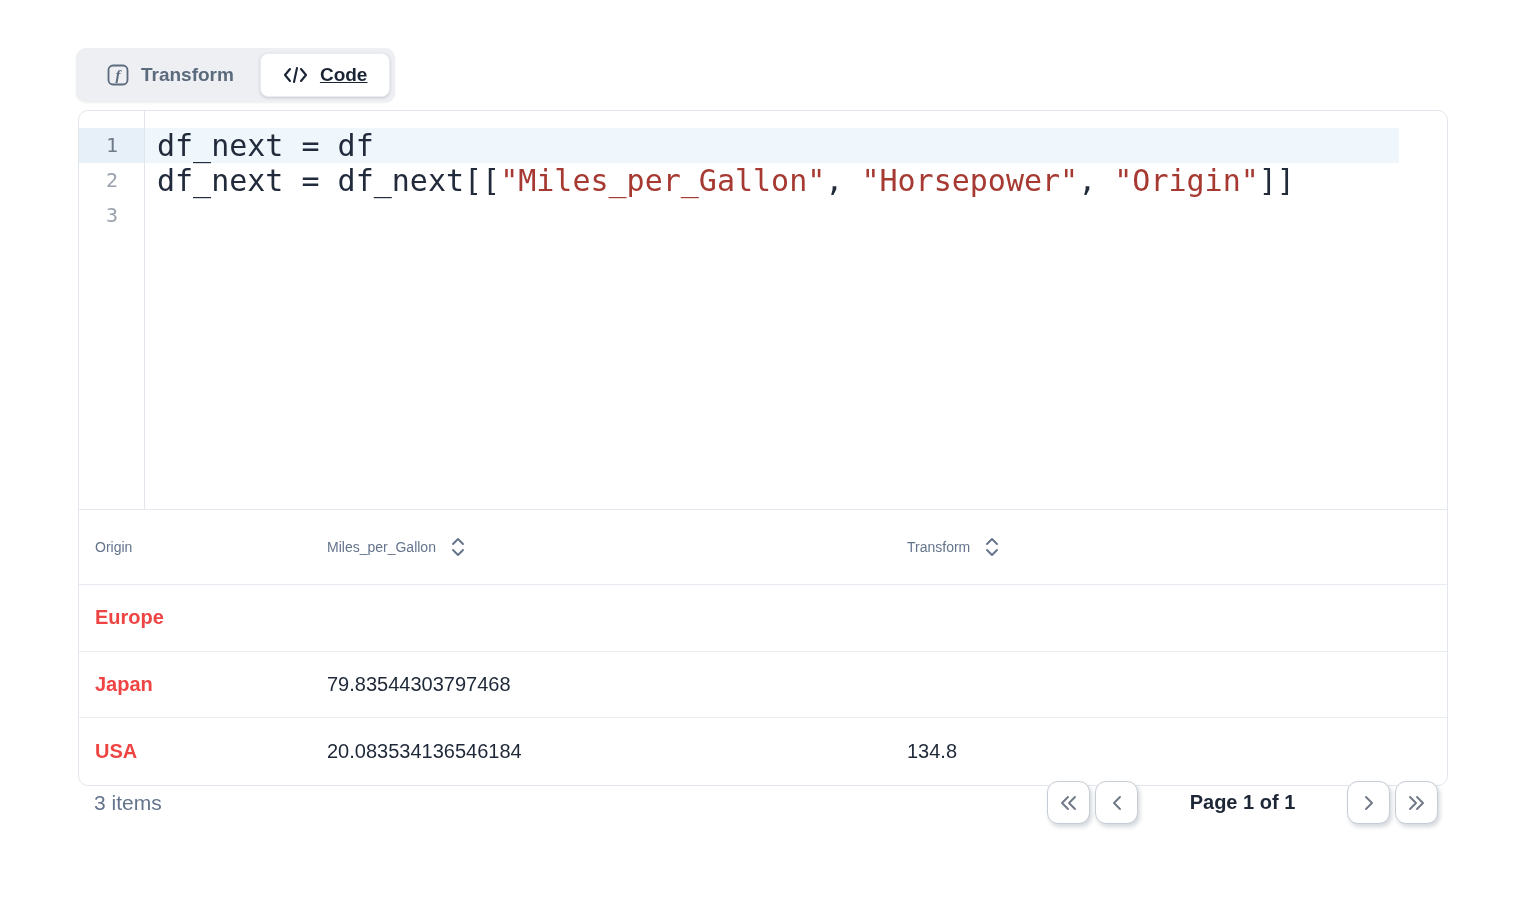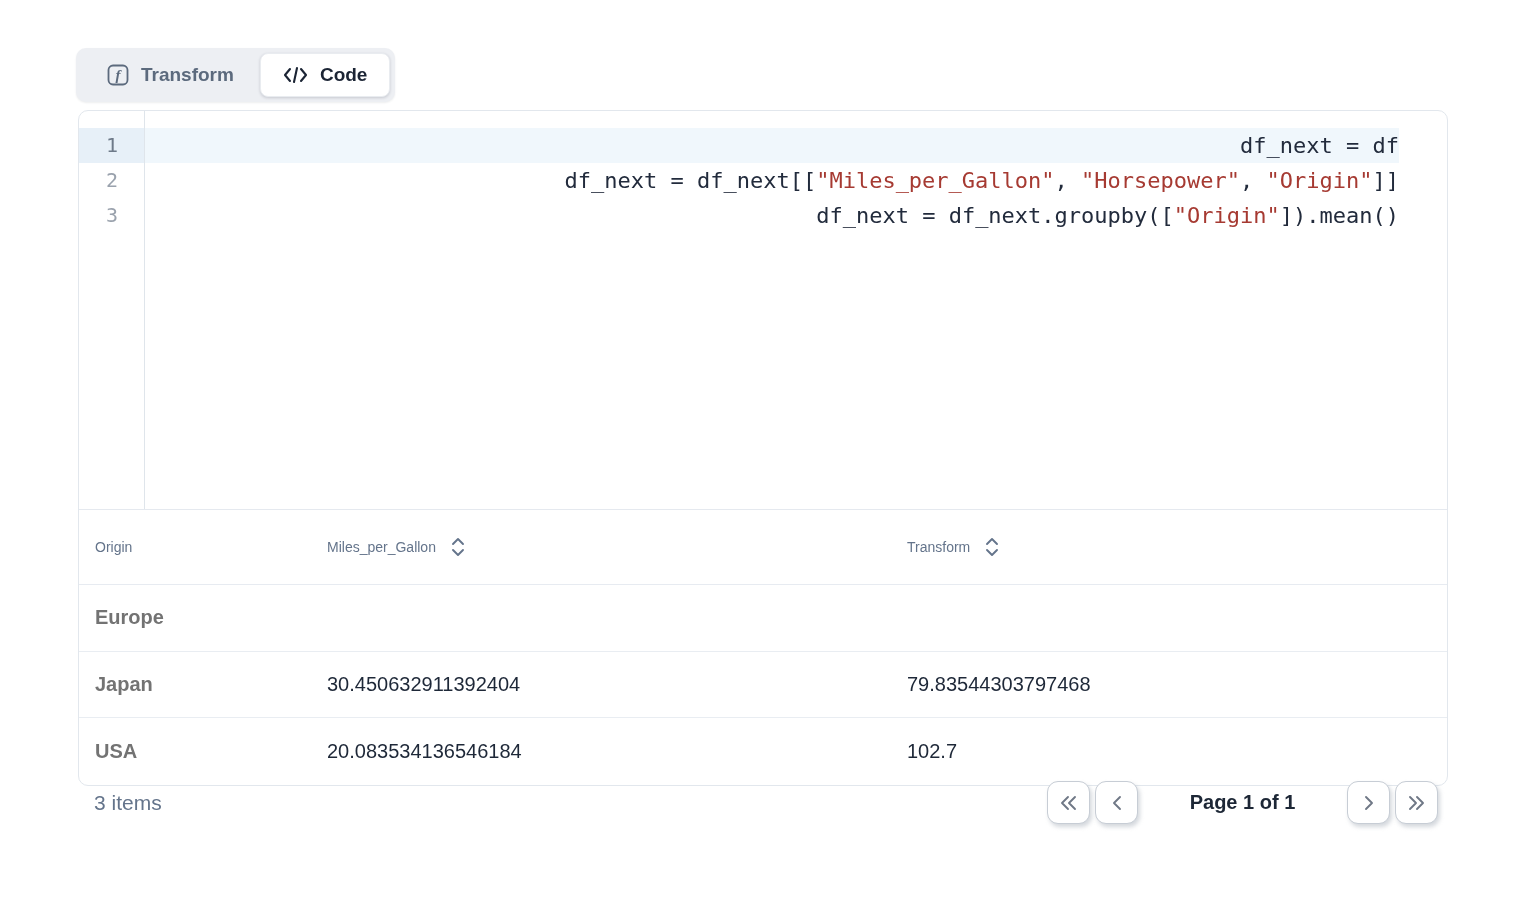--- a/index.html
+++ b/index.html
@@ -7,51 +7,51 @@
     font-family:"Liberation Sans", sans-serif; color:#1e2838; overflow:hidden; }
   .stage { position:relative; width:1516px; height:918px; }
 
   
   .tabbar { position:absolute; left:76px; top:48px; height:54px; background:#edeff3;
     border-radius:10px; display:flex; align-items:center; padding:0 5px;
     box-shadow:0 1px 2px rgba(25,35,55,.08); }
   .tab { display:flex; align-items:center; gap:12px; font-size:19px; font-weight:600;
     color:#5c6a7d; padding:0 26px; height:44px; border-radius:8px; cursor:pointer; }
   .tab.active { background:#ffffff; color:#1b2434; border:1px solid #e9ecf0;
-    box-shadow:0 1px 3px rgba(20,30,50,.18); padding:0 22px; }
+    box-shadow:0 1px 3px rgba(20,30,50,.18); padding:0 22px;text-decoration:underline; }
   .tab svg { display:block; }
 
   
   .panel { position:absolute; left:78px; top:110px; width:1370px;
     border:1.5px solid #e2e7ed; border-radius:10px; background:#fff;
     display:flex; flex-direction:column; overflow:hidden; }
 
   
   .editor { display:flex; height:399px; border-bottom:1.5px solid #e5e9ef;
     font-family:"DejaVu Sans Mono", monospace; }
   .gutter { width:66px; border-right:1.5px solid #dfe5eb; padding-top:17px; }
   .ln { height:35px; line-height:35px; text-align:right; padding-right:26px;
     font-size:20px; color:#9aa2ad; }
   .ln.active { background:#e7f0f8; color:#6e7a89; }
   .codearea { flex:1; padding-top:17px; margin-right:48px; overflow:hidden; }
-  .codeline { height:35px; line-height:35px; font-size:22px; white-space:pre;
-    padding-left:12px; color:#222b3c; cursor:text;text-align:right; }
+  .codeline { height:35px; line-height:35px; font-size:30px; white-space:pre;
+    padding-left:12px; color:#222b3c; cursor:text; }
   .codeline.active { background:#f0f7fc; }
   .tok-string { color:#a63a32; }
 
   
   .thead { display:flex; height:75px; align-items:center;
     border-bottom:1.5px solid #e7ebf1; color:#64748b; font-size:14px; }
   .th { display:flex; align-items:center; gap:14px; padding-left:16px; }
   .col0 { width:232px; } .col1 { width:580px; } .col2 { flex:1; }
   .trow { display:flex; height:66.5px; align-items:center;
     border-bottom:1.5px solid #e9edf2; font-size:20px; color:#1e2838; }
   .trow:last-child { border-bottom:none; }
   .td { padding-left:16px; }
-  .td.rowhead { font-weight:bold; color:#737373; }
+  .td.rowhead { font-weight:bold; color:#ef4444; }
 
   
   .footer { position:absolute; left:78px; top:781px; width:1360px;
     display:flex; align-items:center; justify-content:space-between; }
   .items { font-size:21px; color:#64748b; padding-left:16px; }
   .pager { display:flex; align-items:center; gap:5px; }
   .pbtn { width:43px; height:43px; border-radius:11px; border:1.5px solid #c7cdd5;
     background:#fff; box-shadow:2px 3px 4px rgba(160,168,180,.45);
     display:flex; align-items:center; justify-content:center; cursor:pointer; }
   .pagelabel { width:199px; text-align:center; font-size:20px; font-weight:600; color:#1d2736; }
@@ -82,21 +82,20 @@
   <div class="panel">
     <div class="editor">
       <div class="gutter" id="gutter">
           <div class="ln active">1</div>
           <div class="ln">2</div>
           <div class="ln">3</div>
         </div>
       <div class="codearea" id="codearea">
           <div class="codeline active"><span>df_next = df</span></div>
           <div class="codeline"><span>df_next = df_next[[</span><span class="tok-string">"Miles_per_Gallon"</span><span>, </span><span class="tok-string">"Horsepower"</span><span>, </span><span class="tok-string">"Origin"</span><span>]]</span></div>
-          <div class="codeline"><span>df_next = df_next.groupby([</span><span class="tok-string">"Origin"</span><span>]).mean()</span></div>
         </div>
     </div>
     <div class="thead" id="thead">
         <div class="th col0">
           <span>Origin</span>
         </div>
         <div class="th col1">
           <span>Miles_per_Gallon</span>
           <svg width="16" height="22" viewBox="0 0 16 22">
             <polyline points="3,8 8,3 13,8" fill="none" stroke="#64748b" stroke-width="1.9" stroke-linecap="round" stroke-linejoin="round"></polyline>
@@ -110,27 +109,26 @@
             <polyline points="3,14 8,19 13,14" fill="none" stroke="#64748b" stroke-width="1.9" stroke-linecap="round" stroke-linejoin="round"></polyline>
           </svg>
         </div>
       </div>
     <div id="tbody">
         <div class="trow">
           <div class="td col0 rowhead">Europe</div>
         </div>
         <div class="trow">
           <div class="td col0 rowhead">Japan</div>
-          <div class="td col1">30.450632911392404</div>
           <div class="td col2">79.83544303797468</div>
         </div>
         <div class="trow">
           <div class="td col0 rowhead">USA</div>
           <div class="td col1">20.083534136546184</div>
-          <div class="td col2">102.7</div>
+          <div class="td col2">134.8</div>
         </div>
       </div>
   </div>
 
   <div class="footer">
     <div class="items">3 items</div>
     <div class="pager">
       <button class="pbtn">
         <svg width="19" height="16" viewBox="0 0 19 16">
           <polyline points="9,2 3,8 9,14" fill="none" stroke="#6f7886" stroke-width="1.9" stroke-linecap="round" stroke-linejoin="round"></polyline>

